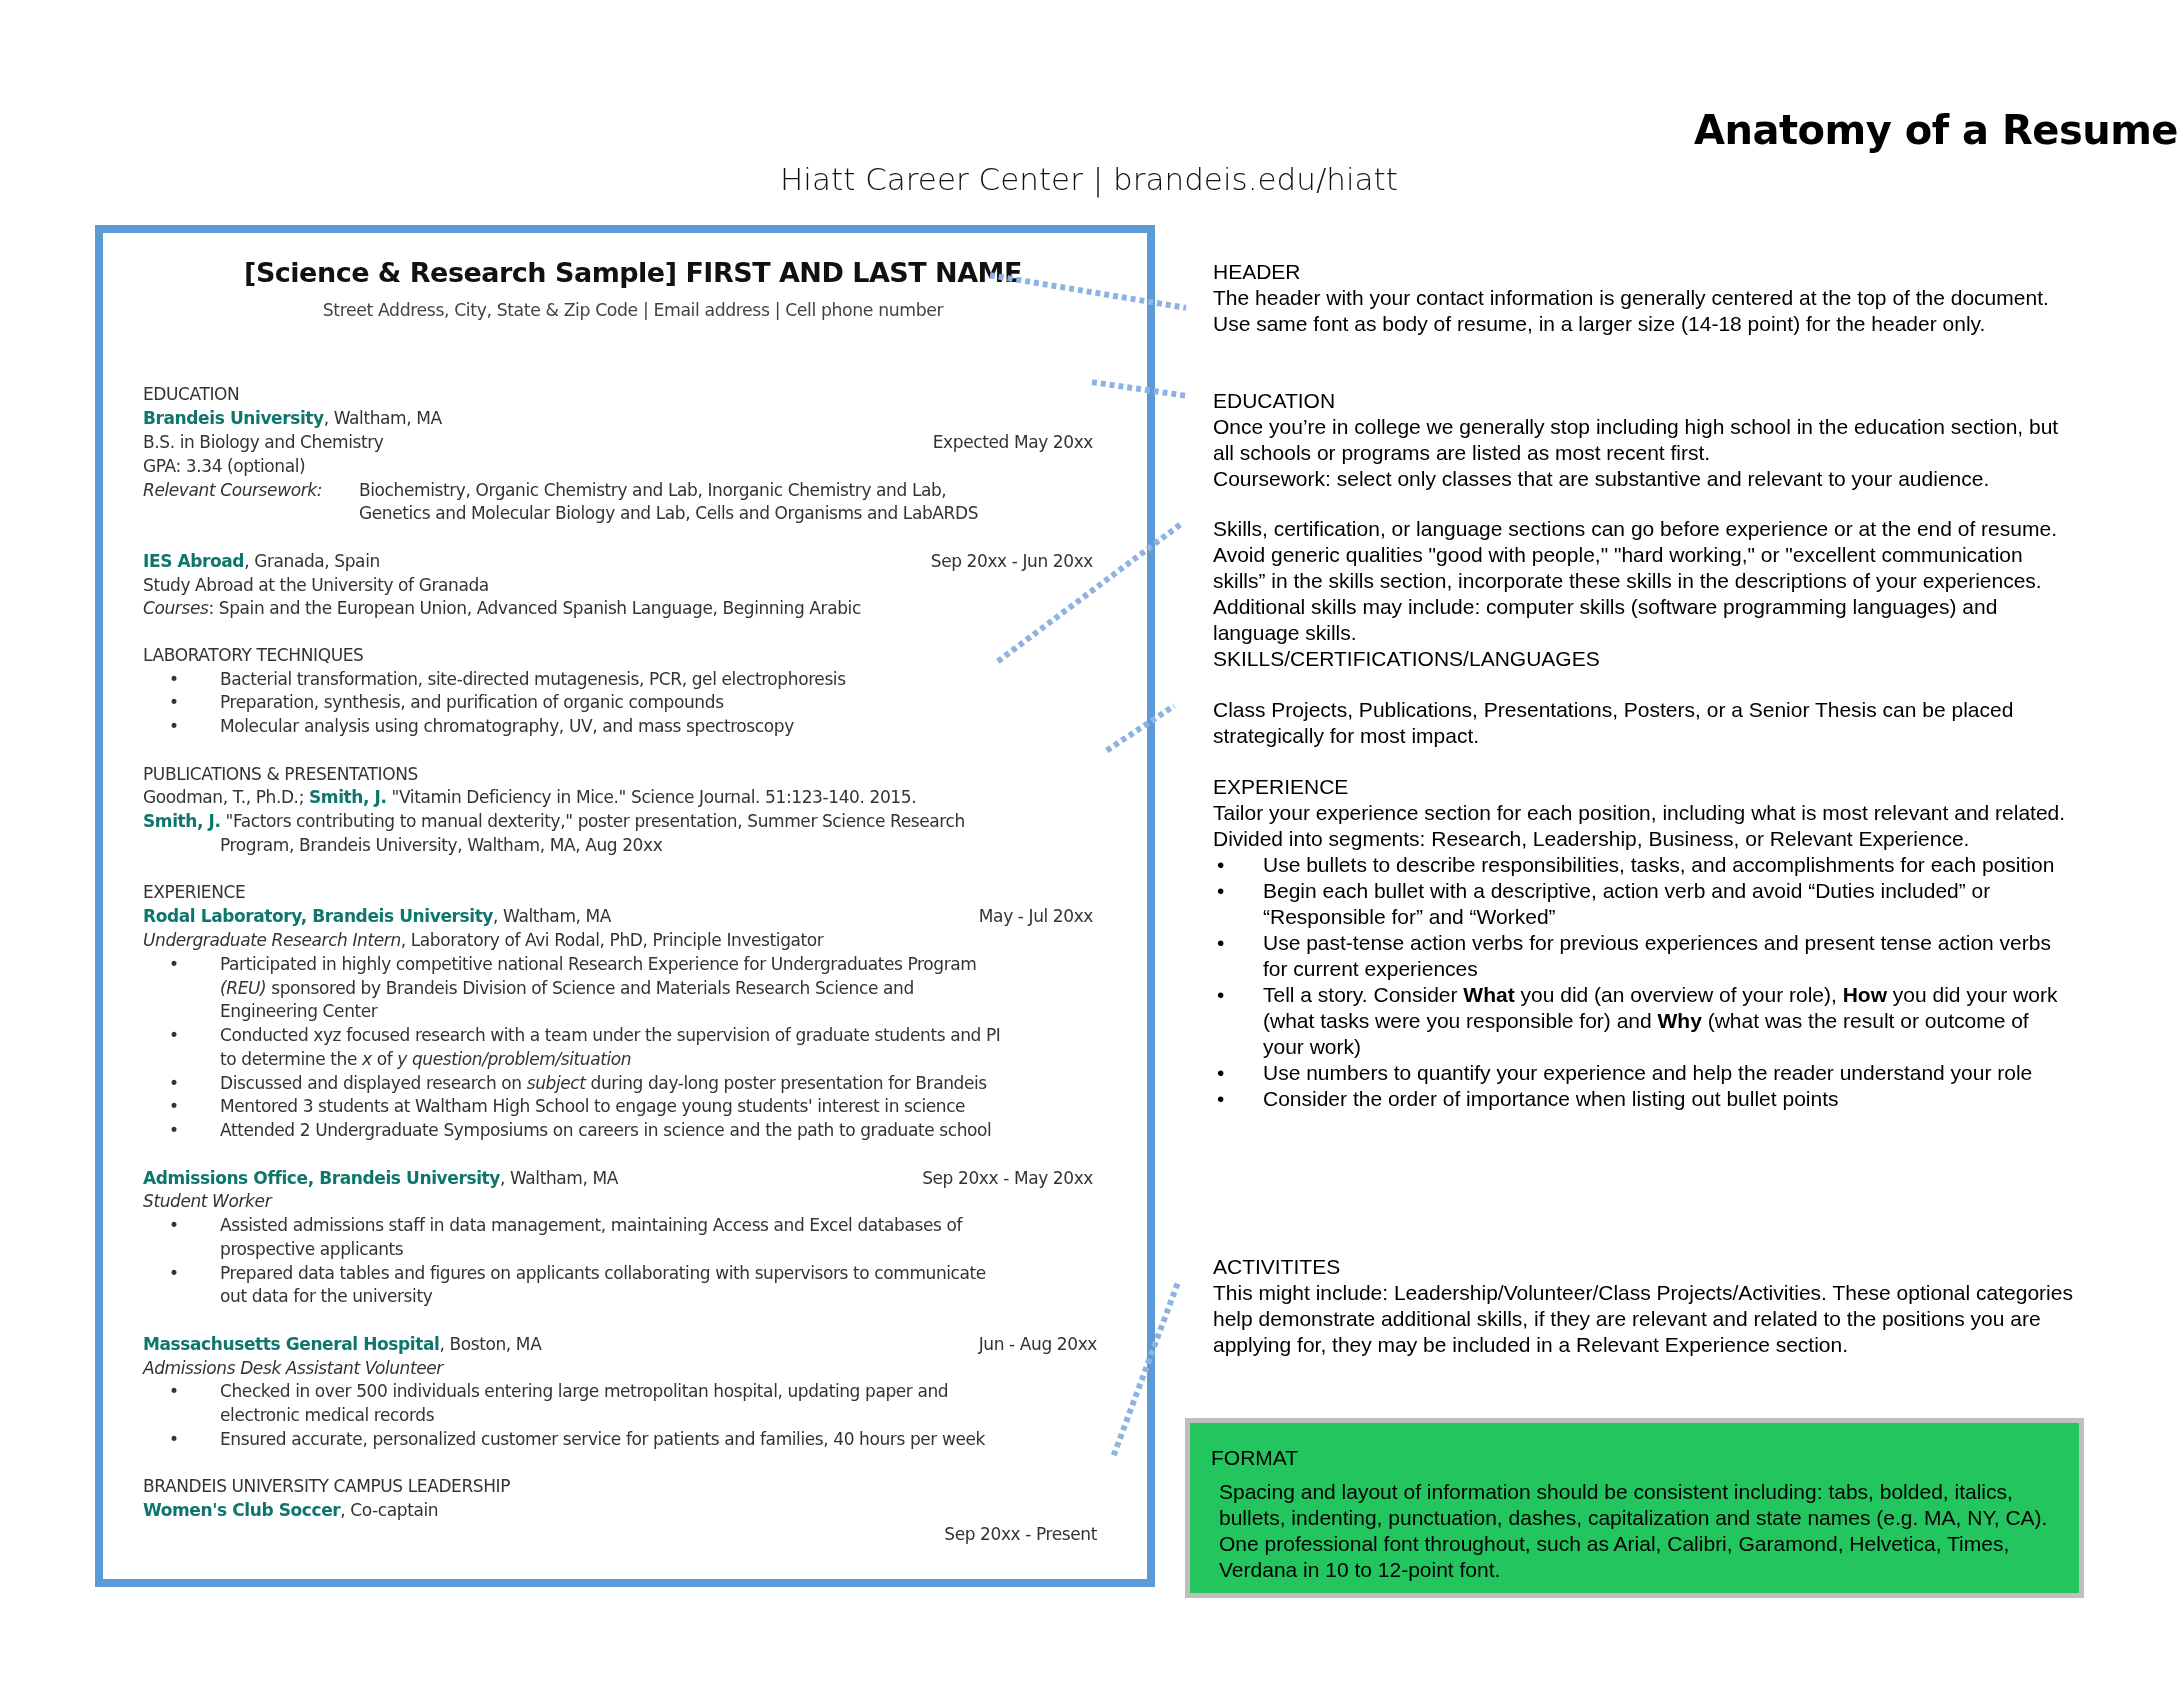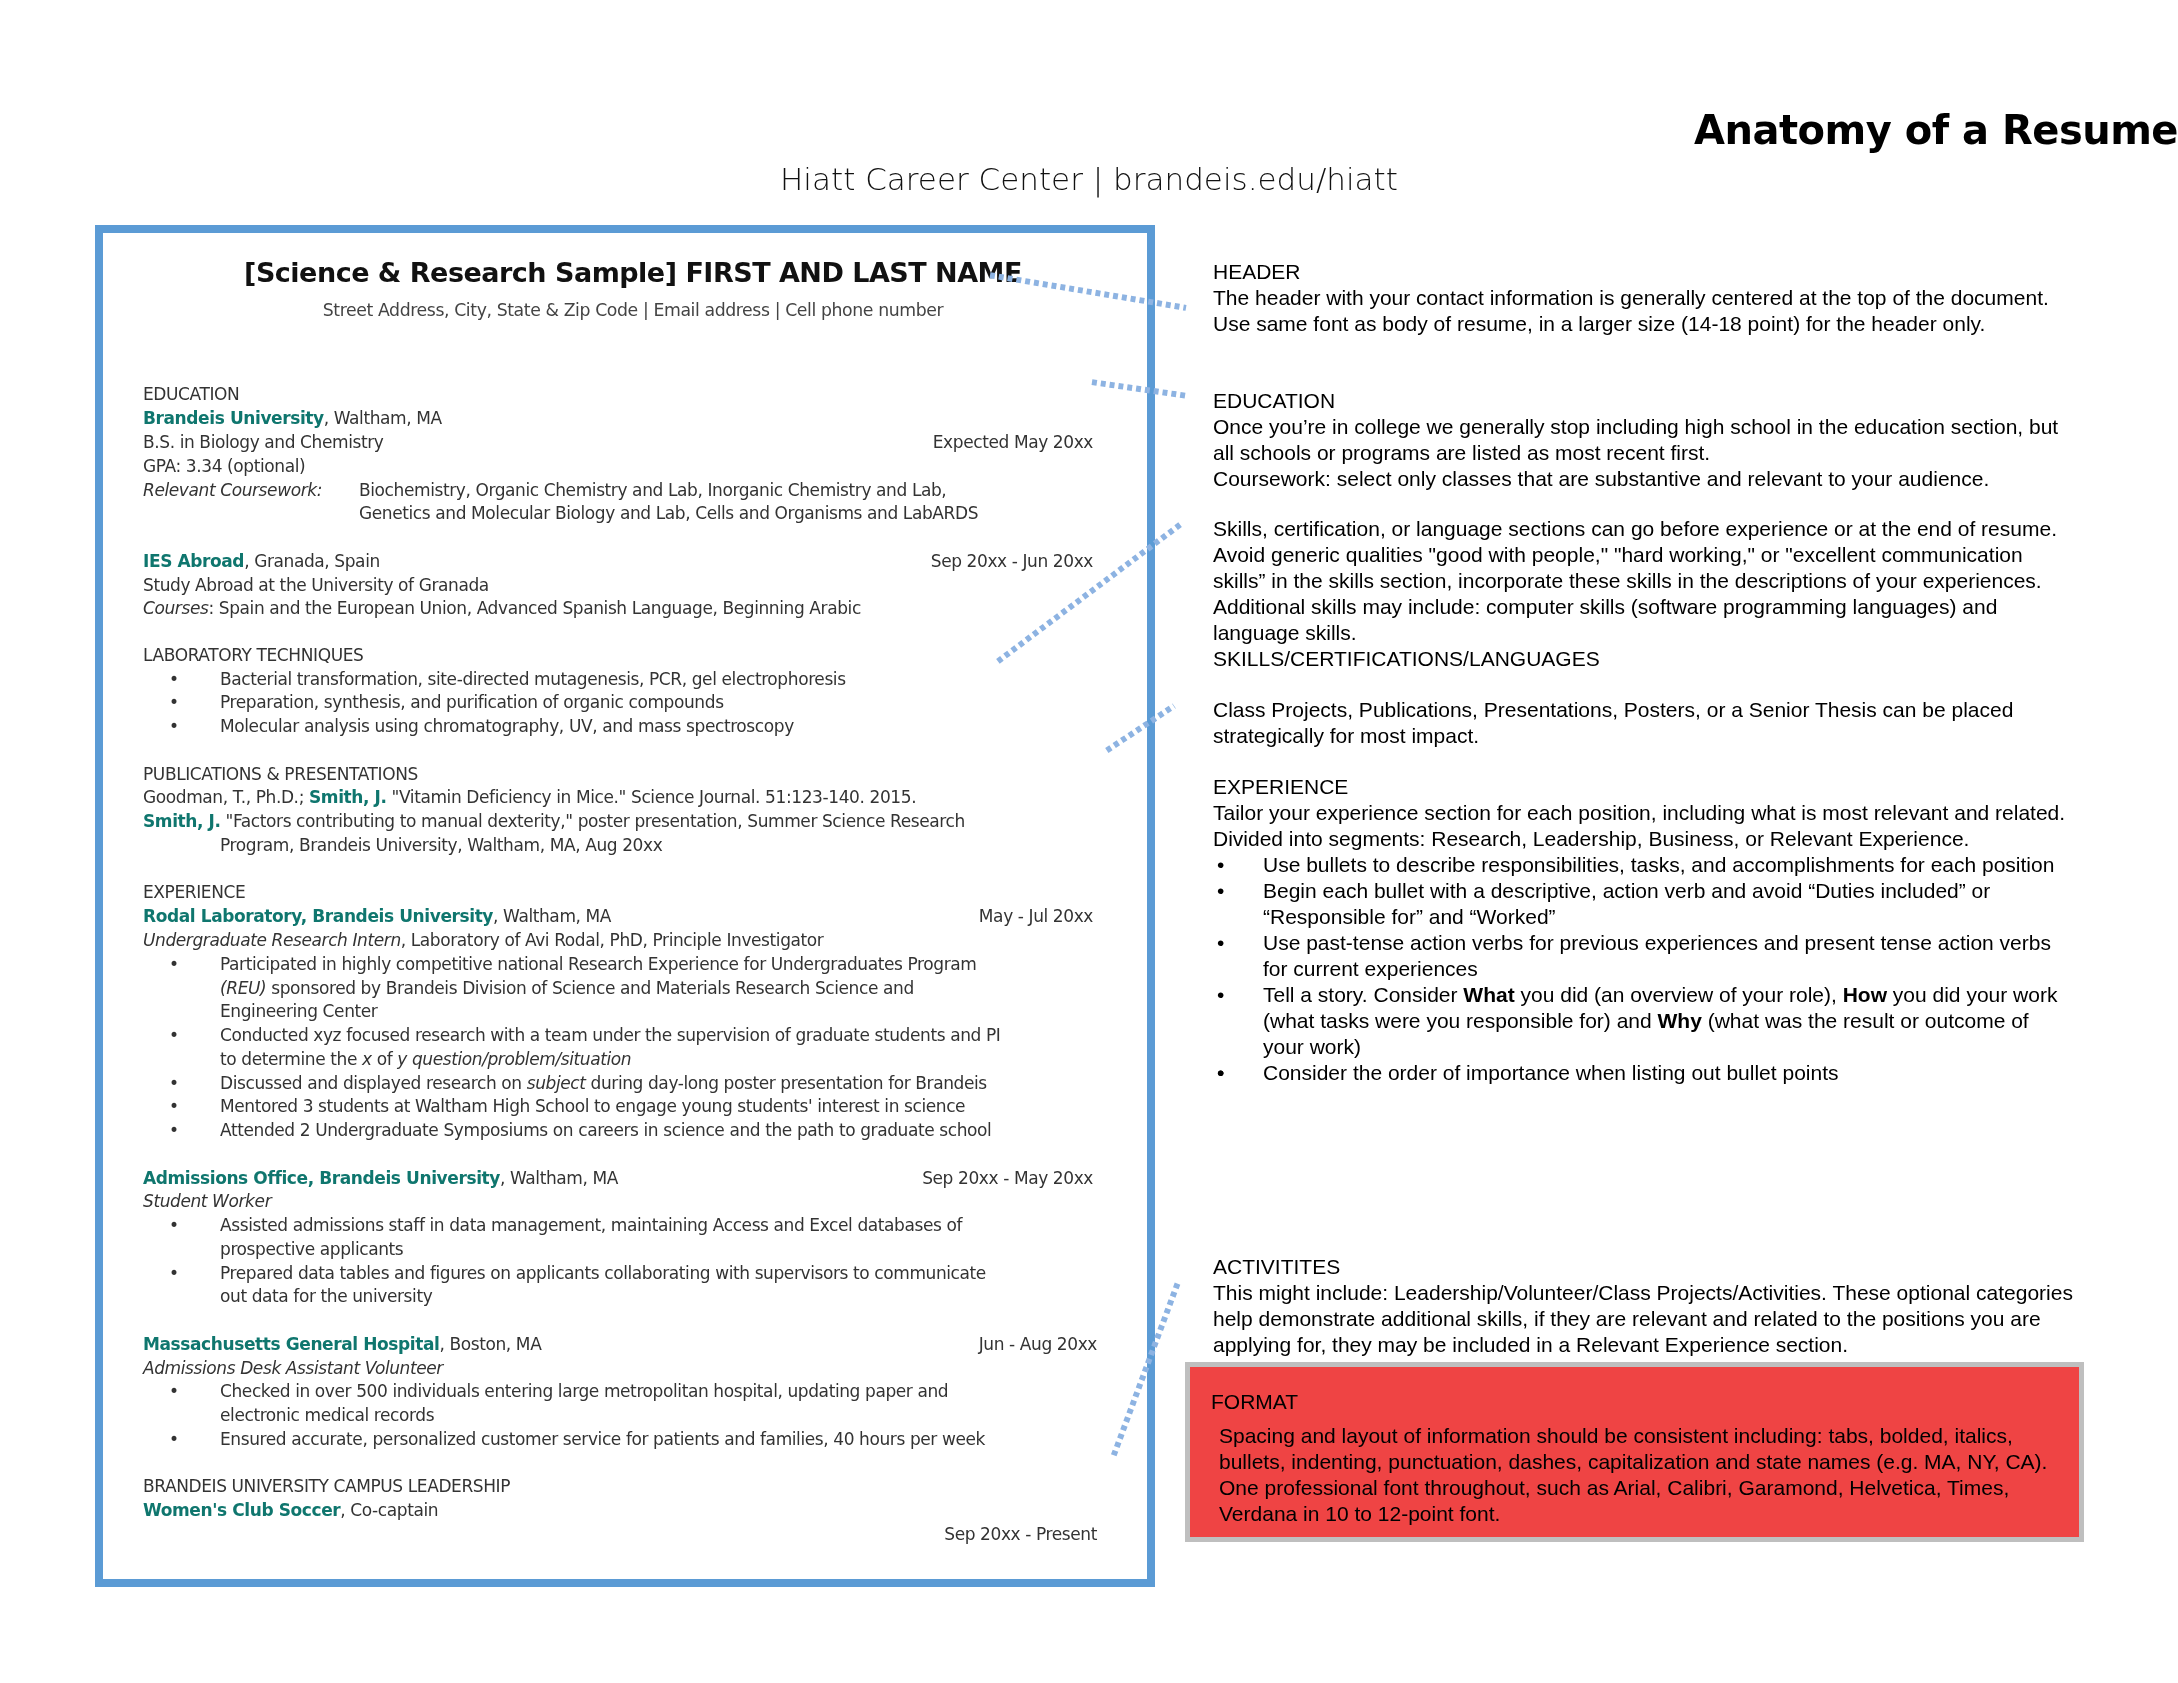--- a/index.html
+++ b/index.html
@@ -32,22 +32,22 @@
 
   
   .notes { position: absolute; left: 1213px; top: 259px; width: 861px;
     font-family: "Liberation Sans", sans-serif; font-size: 21px; line-height: 26px; color: #000; }
   .note { position: absolute; left: 0; width: 861px; }
   .note p { margin: 0; }
   .note ul { margin: 0; padding: 0; list-style: none; }
   .note li { position: relative; padding-left: 50px; }
   .note li .dot { position: absolute; left: 4px; top: 0; }
 
-  .format-box { position: absolute; left: 1185px; top: 1362px; width: 889px; height: 170px;
-    border: 5px solid #bfbfbf; background: #ef4444; }
+  .format-box { position: absolute; left: 1185px; top: 1418px; width: 889px; height: 170px;
+    border: 5px solid #bfbfbf; background: #22c55e; }
   .format-inner { position: absolute; left: 21px; top: 22px; width: 851px;
     font-family: "Liberation Sans", sans-serif; font-size: 21px; line-height: 26px; }
 </style>
 </head>
 <body>
 
 <div class="page-title">Anatomy of a Resume</div>
 <div class="page-subtitle">Hiatt Career Center | brandeis.edu/hiatt</div>
 
 <div class="resume-box" style="border-color: rgb(91, 155, 213);">
@@ -162,21 +162,21 @@
     <p>Class Projects, Publications, Presentations, Posters, or a Senior Thesis can be placed strategically for most impact.</p>
   </div>
   <div class="note" style="top:515px">
     <p>EXPERIENCE</p>
     <p>Tailor your experience section for each position, including what is most relevant and related. Divided into segments: Research, Leadership, Business, or Relevant Experience.</p>
     <ul>
       <li><span class="dot">•</span><span>Use bullets to describe responsibilities, tasks, and accomplishments for each position</span></li>
       <li><span class="dot">•</span><span>Begin each bullet with a descriptive, action verb and avoid “Duties included” or “Responsible for” and “Worked”</span></li>
       <li><span class="dot">•</span><span>Use past-tense action verbs for previous experiences and present tense action verbs for current experiences</span></li>
       <li><span class="dot">•</span><span>Tell a story. Consider </span><b>What</b><span> you did (an overview of your role), </span><b>How</b><span> you did your work (what tasks were you responsible for) and </span><b>Why</b><span> (what was the result or outcome of your work)</span></li>
-      <li><span class="dot">•</span></li>
+      <li><span class="dot">•</span><span>Use numbers to quantify your experience and help the reader understand your role</span></li>
       <li><span class="dot">•</span><span>Consider the order of importance when listing out bullet points</span></li>
     </ul>
   </div>
   <div class="note" style="top:995px">
     <p>ACTIVITITES</p>
     <p>This might include: Leadership/Volunteer/Class Projects/Activities. These optional categories help demonstrate additional skills, if they are relevant and related to the positions you are applying for, they may be included in a Relevant Experience section.</p>
   </div>
 </div>
 
 <div class="format-box" style="border-color: rgb(191, 191, 191);">

